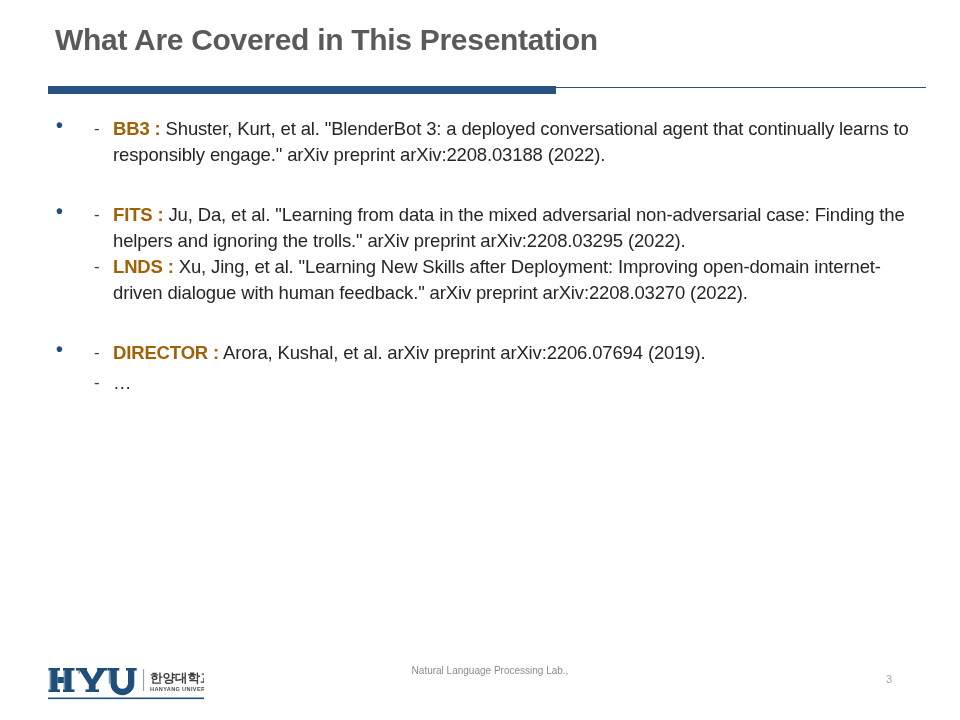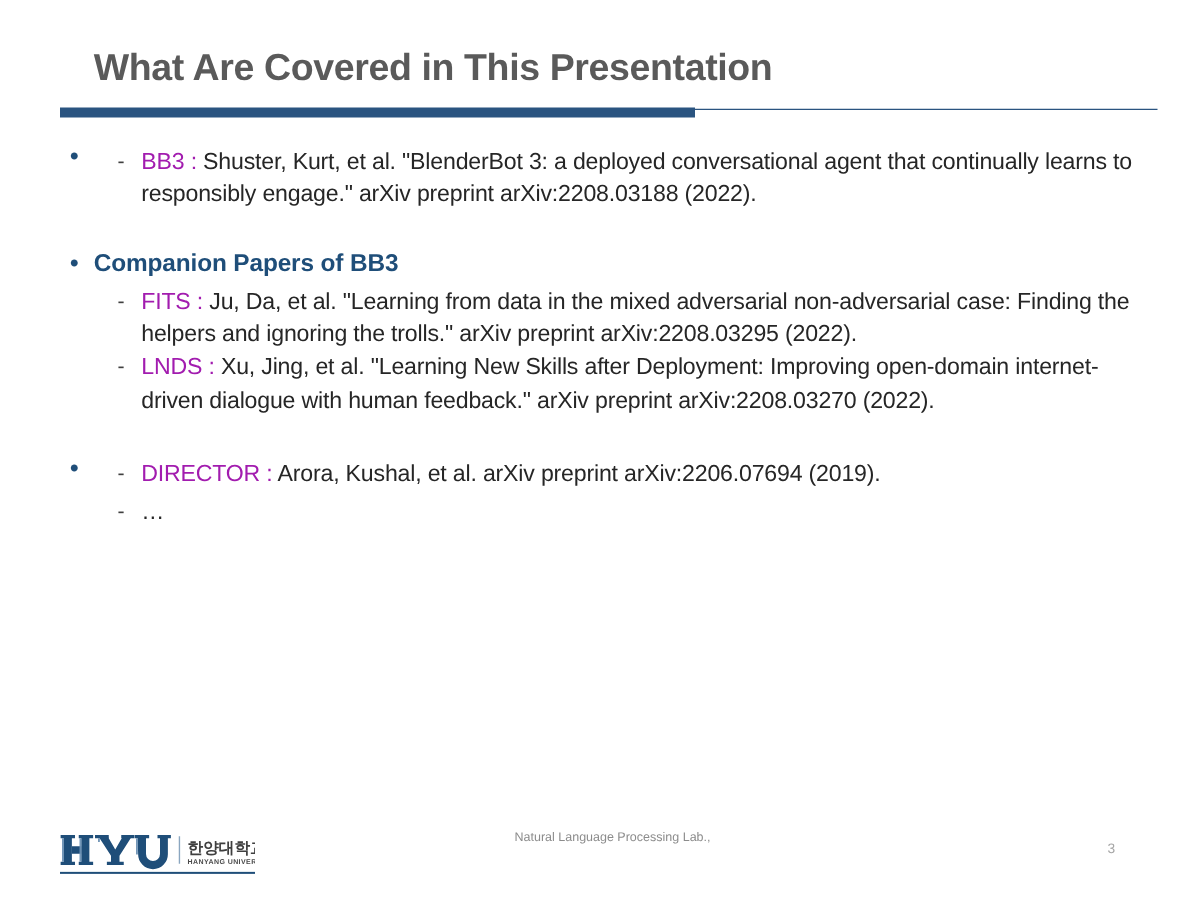--- a/index.html
+++ b/index.html
@@ -16,23 +16,22 @@
     width: 960px;
     height: 720px;
     background: #ffffff;
     overflow: hidden;
   }
 
   
   #title-block {
     position: absolute;
     left: 55px;
-    top: 38px;
+    top: 23px;
     width: 870px;
-    margin-left: 20px;
   }
   #slide-title {
     font-size: 30px;
     font-weight: bold;
     color: #5a5a5a;
     letter-spacing: -0.3px;
     line-height: 1.15;
     white-space: nowrap;
   }
   #title-rule-wrap {
@@ -97,22 +96,22 @@
   }
   .lvl2 .dash {
     position: absolute;
     left: 94px;
     top: 0;
     font-size: 17px;
     line-height: 1.55;
     color: #404040;
   }
   .lvl2 .lead {
-    font-weight: normal;
-    color: #a21caf;
+    font-weight: bold;
+    color: #a16207;
   }
   .sp-group { height: 29px; }
   .sp-item  { height: 4px; }
 
   
   #footer-note {
     position: absolute;
     left: 330px;
     top: 664px;
     width: 320px;
@@ -165,21 +164,20 @@
         <span class="dash">-</span>
         <span class="lead">BB3 :</span><span> Shuster, Kurt, et al. "BlenderBot 3: a deployed conversational agent that continually learns to responsibly engage." arXiv preprint arXiv:2208.03188 (2022).</span>
       </div>
     </div>
 
     <div class="sp-group"></div>
 
     <div class="group">
       <div class="lvl1">
         <span class="dot">•</span>
-        <span>Companion Papers of BB3</span>
       </div>
       <div class="sp-item"></div>
       <div class="lvl2">
         <span class="dash">-</span>
         <span class="lead">FITS :</span><span> Ju, Da, et al. "Learning from data in the mixed adversarial non-adversarial case: Finding the helpers and ignoring the trolls." arXiv preprint arXiv:2208.03295 (2022).</span>
       </div>
       <div class="lvl2">
         <span class="dash">-</span>
         <span class="lead">LNDS :</span><span> Xu, Jing, et al. "Learning New Skills after Deployment: Improving open-domain internet-driven dialogue with human feedback." arXiv preprint arXiv:2208.03270 (2022).</span>
       </div>

